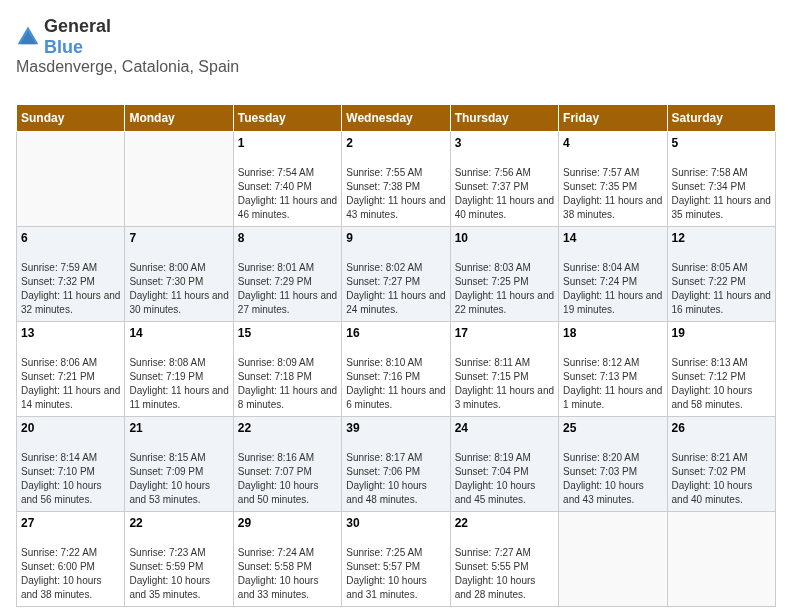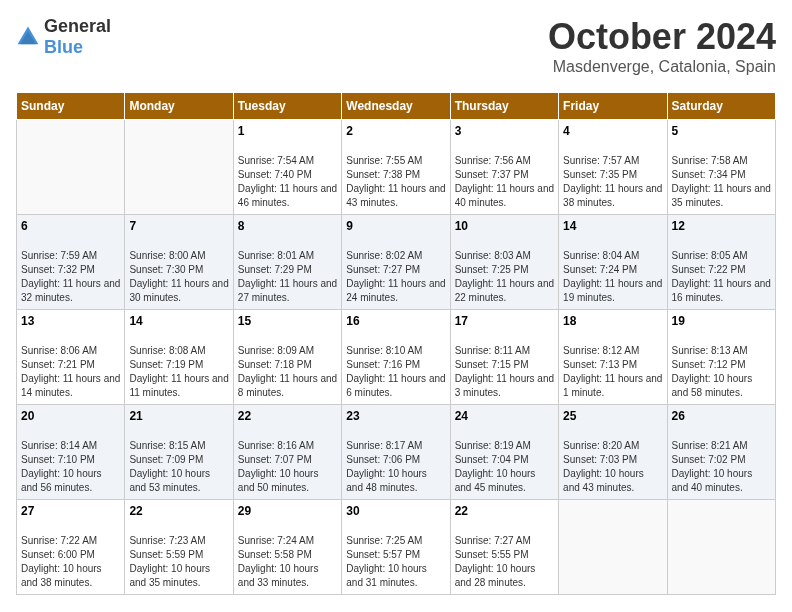--- a/index.html
+++ b/index.html
@@ -7,21 +7,22 @@
       font-family: Arial, sans-serif;
       background: #fff;
       width: 792px;
       min-height: 612px;
       padding: 16px;
     }
     .header-area {
       display: flex;
       justify-content: space-between;
       align-items: flex-start;
-      margin-bottom: 16px;
+      margin-bottom: 28px;
+      flex-direction: column;
     }
     .logo {
       display: flex;
       align-items: center;
       gap: 4px;
     }
     .logo-text-general {
       font-size: 18px;
       font-weight: bold;
       color: #333;
@@ -95,21 +96,20 @@
     <svg class="logo-icon" viewBox="0 0 30 30" xmlns="http://www.w3.org/2000/svg">
       <polygon points="15,2 28,24 2,24" fill="#4a90d9"></polygon>
       <polygon points="15,8 25,24 5,24" fill="#2a6ba0" opacity="0.5"></polygon>
     </svg>
     <div>
       <span class="logo-text-general">General</span><br>
       <span class="logo-text-blue">Blue</span>
     </div>
   </div>
   <div class="title-block">
-    <div class="month-title">October 2024</div>
     <div class="location-title">Masdenverge, Catalonia, Spain</div>
   </div>
 </div>
 
 <table class="calendar">
   <thead>
     <tr>
     <th>Sunday</th>
         <th>Monday</th>
         <th>Tuesday</th>
@@ -211,21 +211,21 @@
         </td>
         <td>
           <span class="day-number">21</span>
           <div class="day-info">Sunrise: 8:15 AM<br>Sunset: 7:09 PM<br>Daylight: 10 hours and 53 minutes.</div>
         </td>
         <td>
           <span class="day-number">22</span>
           <div class="day-info">Sunrise: 8:16 AM<br>Sunset: 7:07 PM<br>Daylight: 10 hours and 50 minutes.</div>
         </td>
         <td>
-          <span class="day-number">23</span>
+          <span class="day-number">39</span>
           <div class="day-info">Sunrise: 8:17 AM<br>Sunset: 7:06 PM<br>Daylight: 10 hours and 48 minutes.</div>
         </td>
         <td>
           <span class="day-number">24</span>
           <div class="day-info">Sunrise: 8:19 AM<br>Sunset: 7:04 PM<br>Daylight: 10 hours and 45 minutes.</div>
         </td>
         <td>
           <span class="day-number">25</span>
           <div class="day-info">Sunrise: 8:20 AM<br>Sunset: 7:03 PM<br>Daylight: 10 hours and 43 minutes.</div>
         </td>

